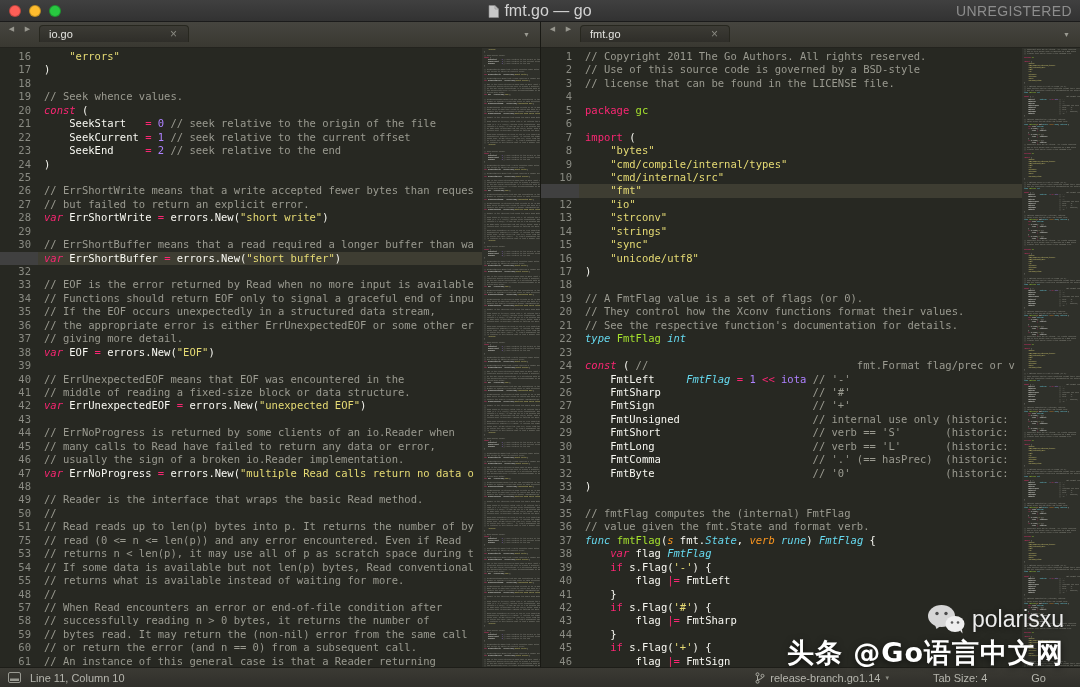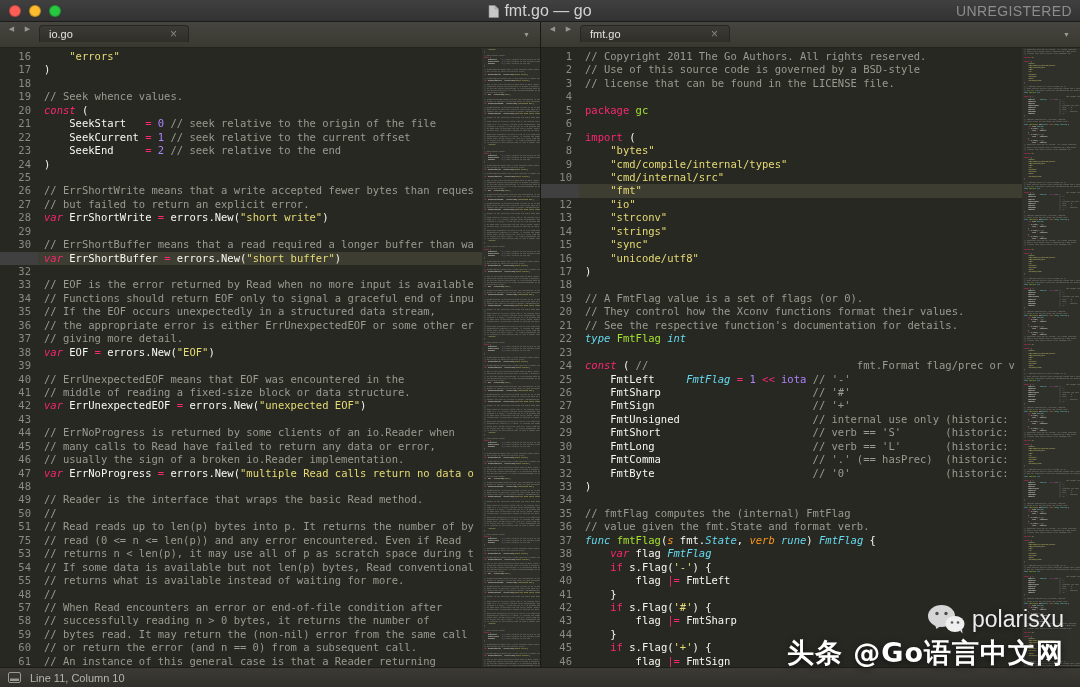--- a/index.html
+++ b/index.html
@@ -290,20 +290,36 @@
 <div class="statusbar">
   <div class="status-left">
     <span style="display:inline-flex;">
       <svg width="13" height="11" viewBox="0 0 13 11">
           <rect x="0.5" y="0.5" width="12" height="10" rx="1.5" fill="none" stroke="#9a9a92"></rect>
           <rect x="2" y="6.5" width="9" height="2.5" fill="#9a9a92"></rect>
         </svg>
     </span>
     <span class="status-item">Line 11, Column 10</span>
   </div>
+  <div class="status-right">
+    <span class="branch-item">
+      <span style="display:inline-flex;">
+        <svg width="10" height="12" viewBox="0 0 10 12">
+            <circle cx="2.5" cy="2.3" r="1.5" fill="none" stroke="#a9a9a1"></circle>
+            <circle cx="2.5" cy="9.7" r="1.5" fill="none" stroke="#a9a9a1"></circle>
+            <circle cx="7.5" cy="3.8" r="1.5" fill="none" stroke="#a9a9a1"></circle>
+            <path d="M2.5 3.8v4.4 M7.5 5.3c0 2.2-5 1.6-5 3.4" stroke="#a9a9a1" fill="none"></path>
+          </svg>
+      </span>
+      <span>release-branch.go1.14</span>
+      <span class="branch-caret">▾</span>
+    </span>
+    <span class="status-item">Tab Size: 4</span>
+    <span class="status-item">Go</span>
+  </div>
 </div>
 
 <div class="watermark">
   <div class="wm-top">
     <span style="display:inline-flex;">
       <svg width="38" height="31" viewBox="0 0 38 31">
         <ellipse cx="14.5" cy="12" rx="13.5" ry="11" fill="#d6d6d6"></ellipse>
         <path d="M8 21l1.5 4 4-3z" fill="#d6d6d6"></path>
         <circle cx="10" cy="9.5" r="1.7" fill="#4a4a4a"></circle>
         <circle cx="19" cy="9.5" r="1.7" fill="#4a4a4a"></circle>

